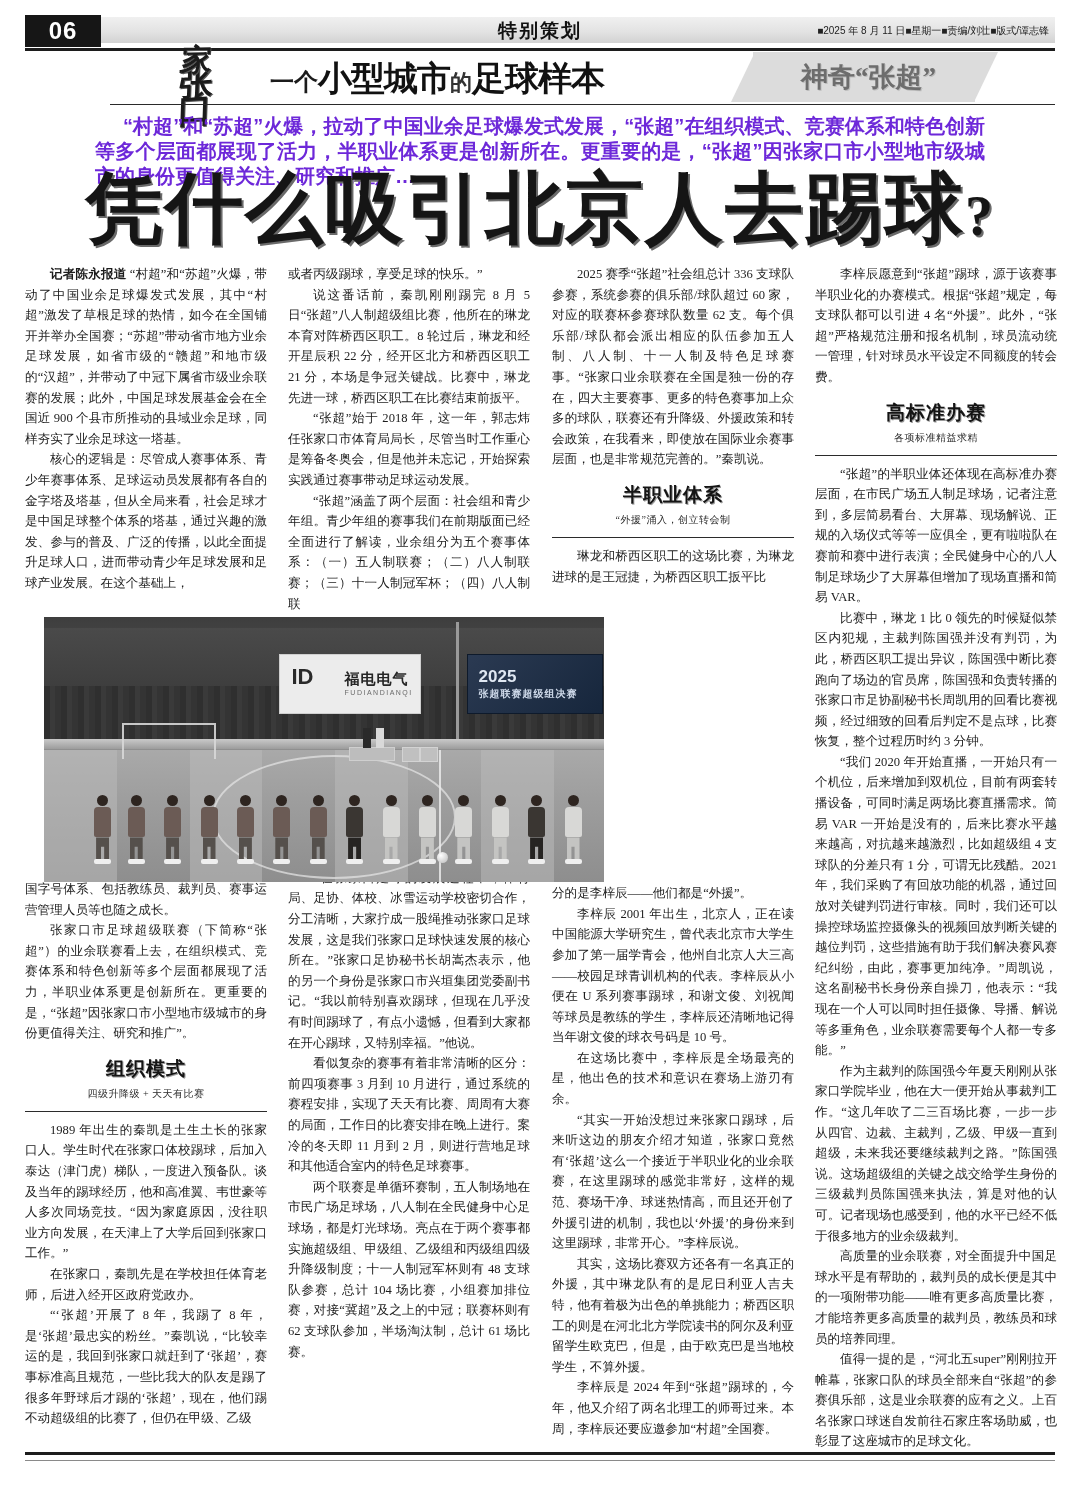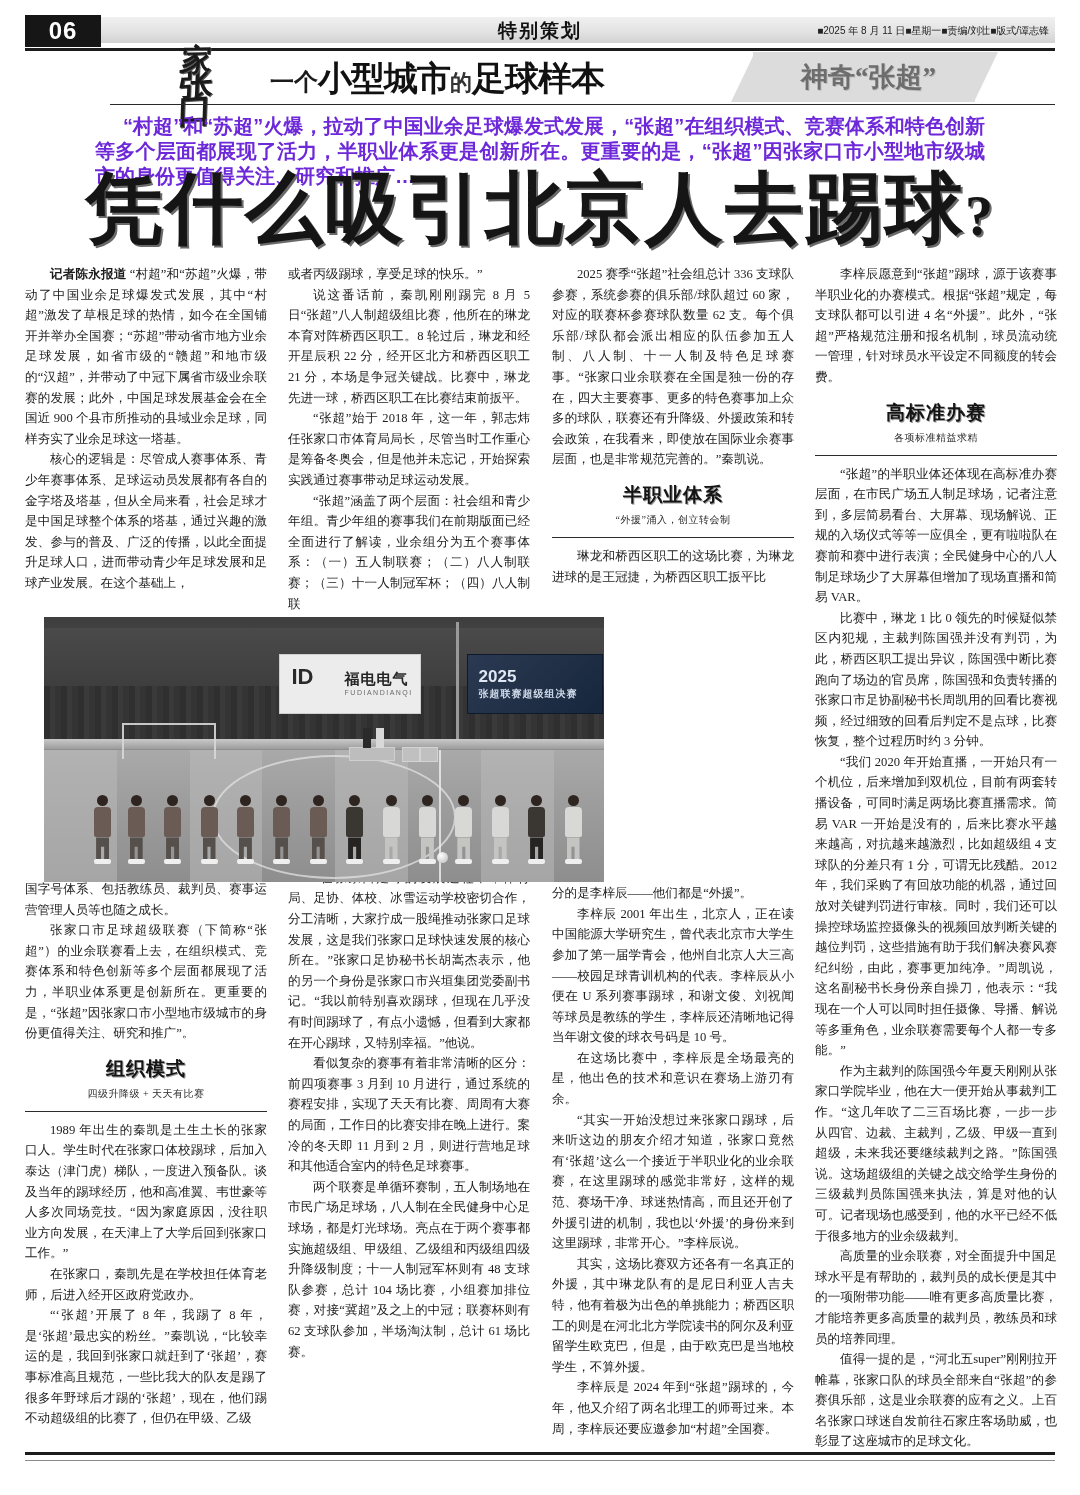--- a/index.html
+++ b/index.html
@@ -228,21 +228,21 @@
 
     <div class="col c4">
       <p>李梓辰愿意到“张超”踢球，源于该赛事半职业化的办赛模式。根据“张超”规定，每支球队都可以引进 4 名“外援”。此外，“张超”严格规范注册和报名机制，球员流动统一管理，针对球员水平设定不同额度的转会费。</p>
       <div class="sub">
         <span class="s1">高标准办赛</span>
         <span class="s2">各项标准精益求精</span>
         <span class="srule"></span>
       </div>
       <p>“张超”的半职业体还体现在高标准办赛层面，在市民广场五人制足球场，记者注意到，多层简易看台、大屏幕、现场解说、正规的入场仪式等等一应俱全，更有啦啦队在赛前和赛中进行表演；全民健身中心的八人制足球场少了大屏幕但增加了现场直播和简易 VAR。</p>
       <p>比赛中，琳龙 1 比 0 领先的时候疑似禁区内犯规，主裁判陈国强并没有判罚，为此，桥西区职工提出异议，陈国强中断比赛跑向了场边的官员席，陈国强和负责转播的张家口市足协副秘书长周凯用的回看比赛视频，经过细致的回看后判定不是点球，比赛恢复，整个过程历时约 3 分钟。</p>
-      <p>“我们 2020 年开始直播，一开始只有一个机位，后来增加到双机位，目前有两套转播设备，可同时满足两场比赛直播需求。简易 VAR 一开始是没有的，后来比赛水平越来越高，对抗越来越激烈，比如超级组 4 支球队的分差只有 1 分，可谓无比残酷。2012 年，我们采购了有回放功能的机器，通过回放对关键判罚进行审核。同时，我们还可以操控球场监控摄像头的视频回放判断关键的越位判罚，这些措施有助于我们解决赛风赛纪纠纷，由此，赛事更加纯净。”周凯说，这名副秘书长身份亲自操刀，他表示：“我现在一个人可以同时担任摄像、导播、解说等多重角色，业余联赛需要每个人都一专多能。”</p>
+      <p>“我们 2020 年开始直播，一开始只有一个机位，后来增加到双机位，目前有两套转播设备，可同时满足两场比赛直播需求。简易 VAR 一开始是没有的，后来比赛水平越来越高，对抗越来越激烈，比如超级组 4 支球队的分差只有 1 分，可谓无比残酷。2021 年，我们采购了有回放功能的机器，通过回放对关键判罚进行审核。同时，我们还可以操控球场监控摄像头的视频回放判断关键的越位判罚，这些措施有助于我们解决赛风赛纪纠纷，由此，赛事更加纯净。”周凯说，这名副秘书长身份亲自操刀，他表示：“我现在一个人可以同时担任摄像、导播、解说等多重角色，业余联赛需要每个人都一专多能。”</p>
       <p>作为主裁判的陈国强今年夏天刚刚从张家口学院毕业，他在大一便开始从事裁判工作。“这几年吹了二三百场比赛，一步一步从四官、边裁、主裁判，乙级、甲级一直到超级，未来我还要继续裁判之路。”陈国强说。这场超级组的关键之战交给学生身份的三级裁判员陈国强来执法，算是对他的认可。记者现场也感受到，他的水平已经不低于很多地方的业余级裁判。</p>
       <p>高质量的业余联赛，对全面提升中国足球水平是有帮助的，裁判员的成长便是其中的一项附带功能——唯有更多高质量比赛，才能培养更多高质量的裁判员，教练员和球员的培养同理。</p>
       <p>值得一提的是，“河北五super”刚刚拉开帷幕，张家口队的球员全部来自“张超”的参赛俱乐部，这是业余联赛的应有之义。上百名张家口球迷自发前往石家庄客场助威，也彰显了这座城市的足球文化。</p>
     </div>
   </div>
 
   <div class="photo">
     <div class="ph-sky"></div>
     <div class="ph-wall"></div>
     <div class="ph-hedge"></div>

